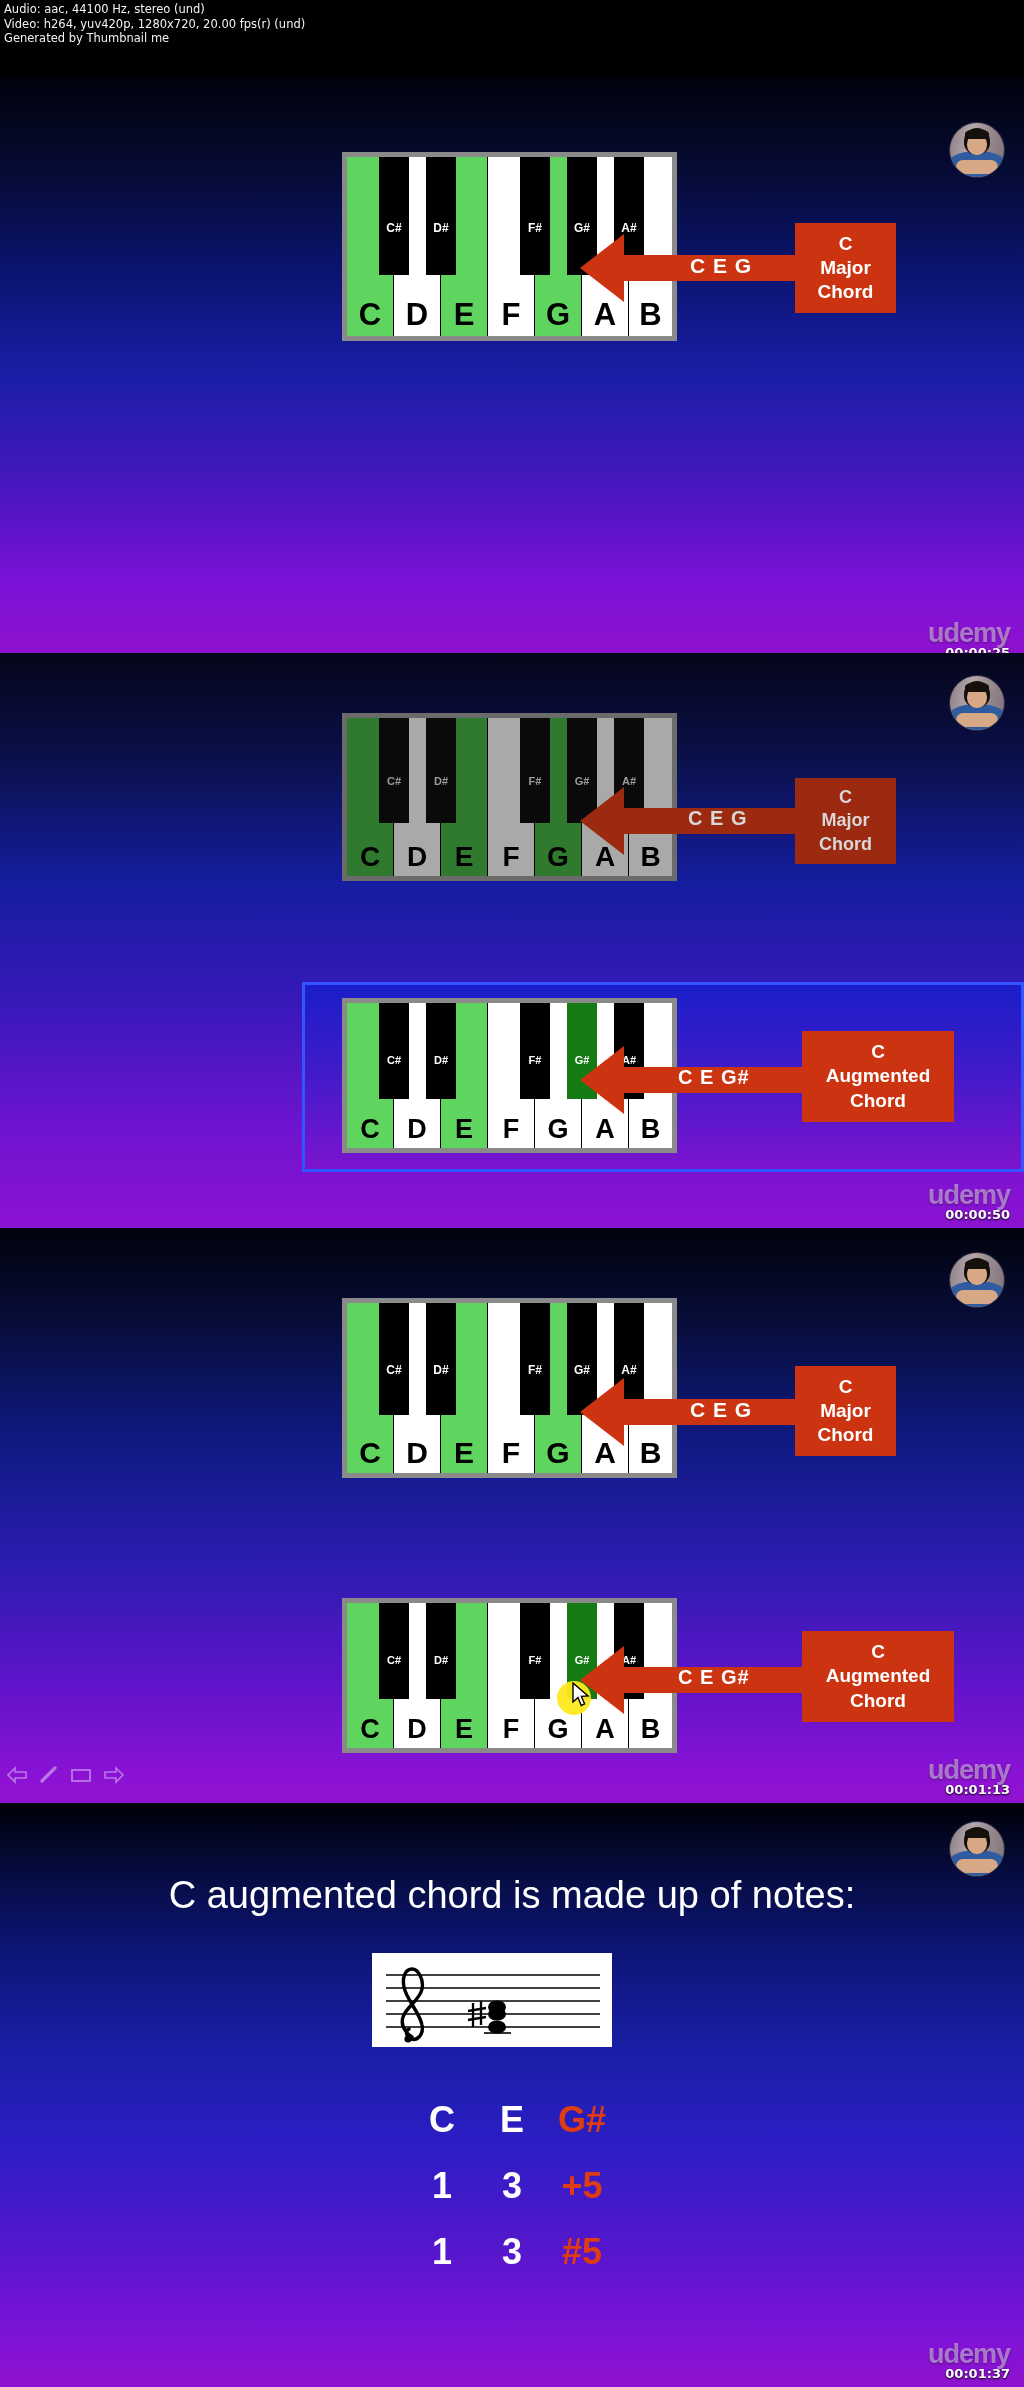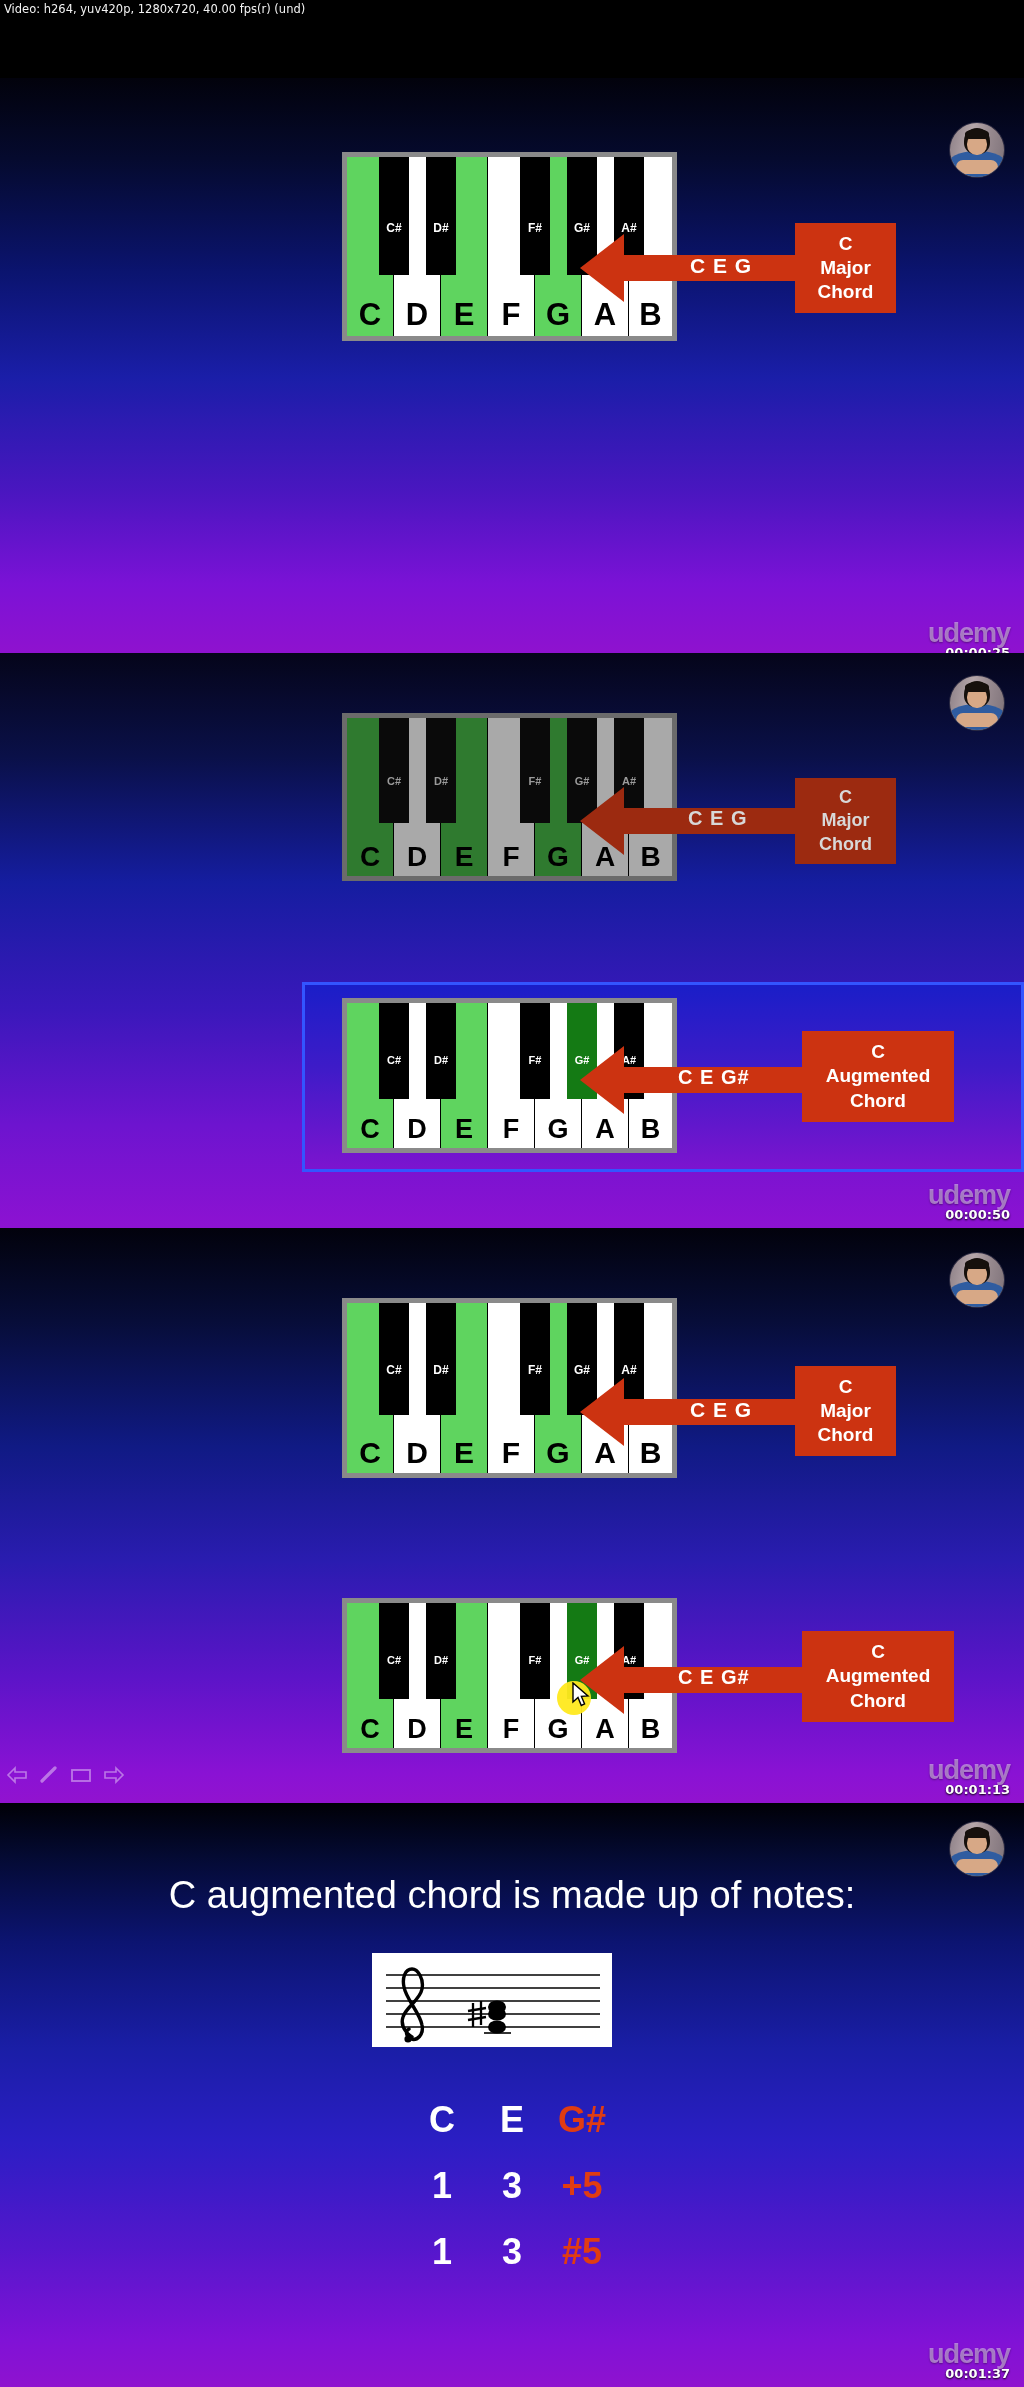--- a/index.html
+++ b/index.html
@@ -120,21 +120,23 @@
   .notes-row { position:absolute; left:0; width:1024px;
      display:flex; justify-content:center; gap:0; font-weight:bold; }
   .notes-row .cell { width:70px; text-align:center; }
   .nw { color:#ffffff; }
   .nr { color:#e03c12; }
 </style>
 </head>
 <body>
 
 <div id="meta">
-  <div>Video: h264, yuv420p, 1280x720, 40.00 fps(r) (und)</div>
+  <div>Audio: aac, 44100 Hz, stereo (und)</div>
+  <div>Video: h264, yuv420p, 1280x720, 20.00 fps(r) (und)</div>
+  <div>Generated by Thumbnail me</div>
 </div>
 
 <div class="panel bg-a" style="top:78px; height:575px;">
   <div class="avatar" style="right:19px; top:44px;">
     <div class="face">
         <div class="av-bg"></div>
         <div class="av-shirt"></div>
       <div class="av-hair"></div>
         <div class="av-skin"></div>
         <div class="av-hairf"></div>

